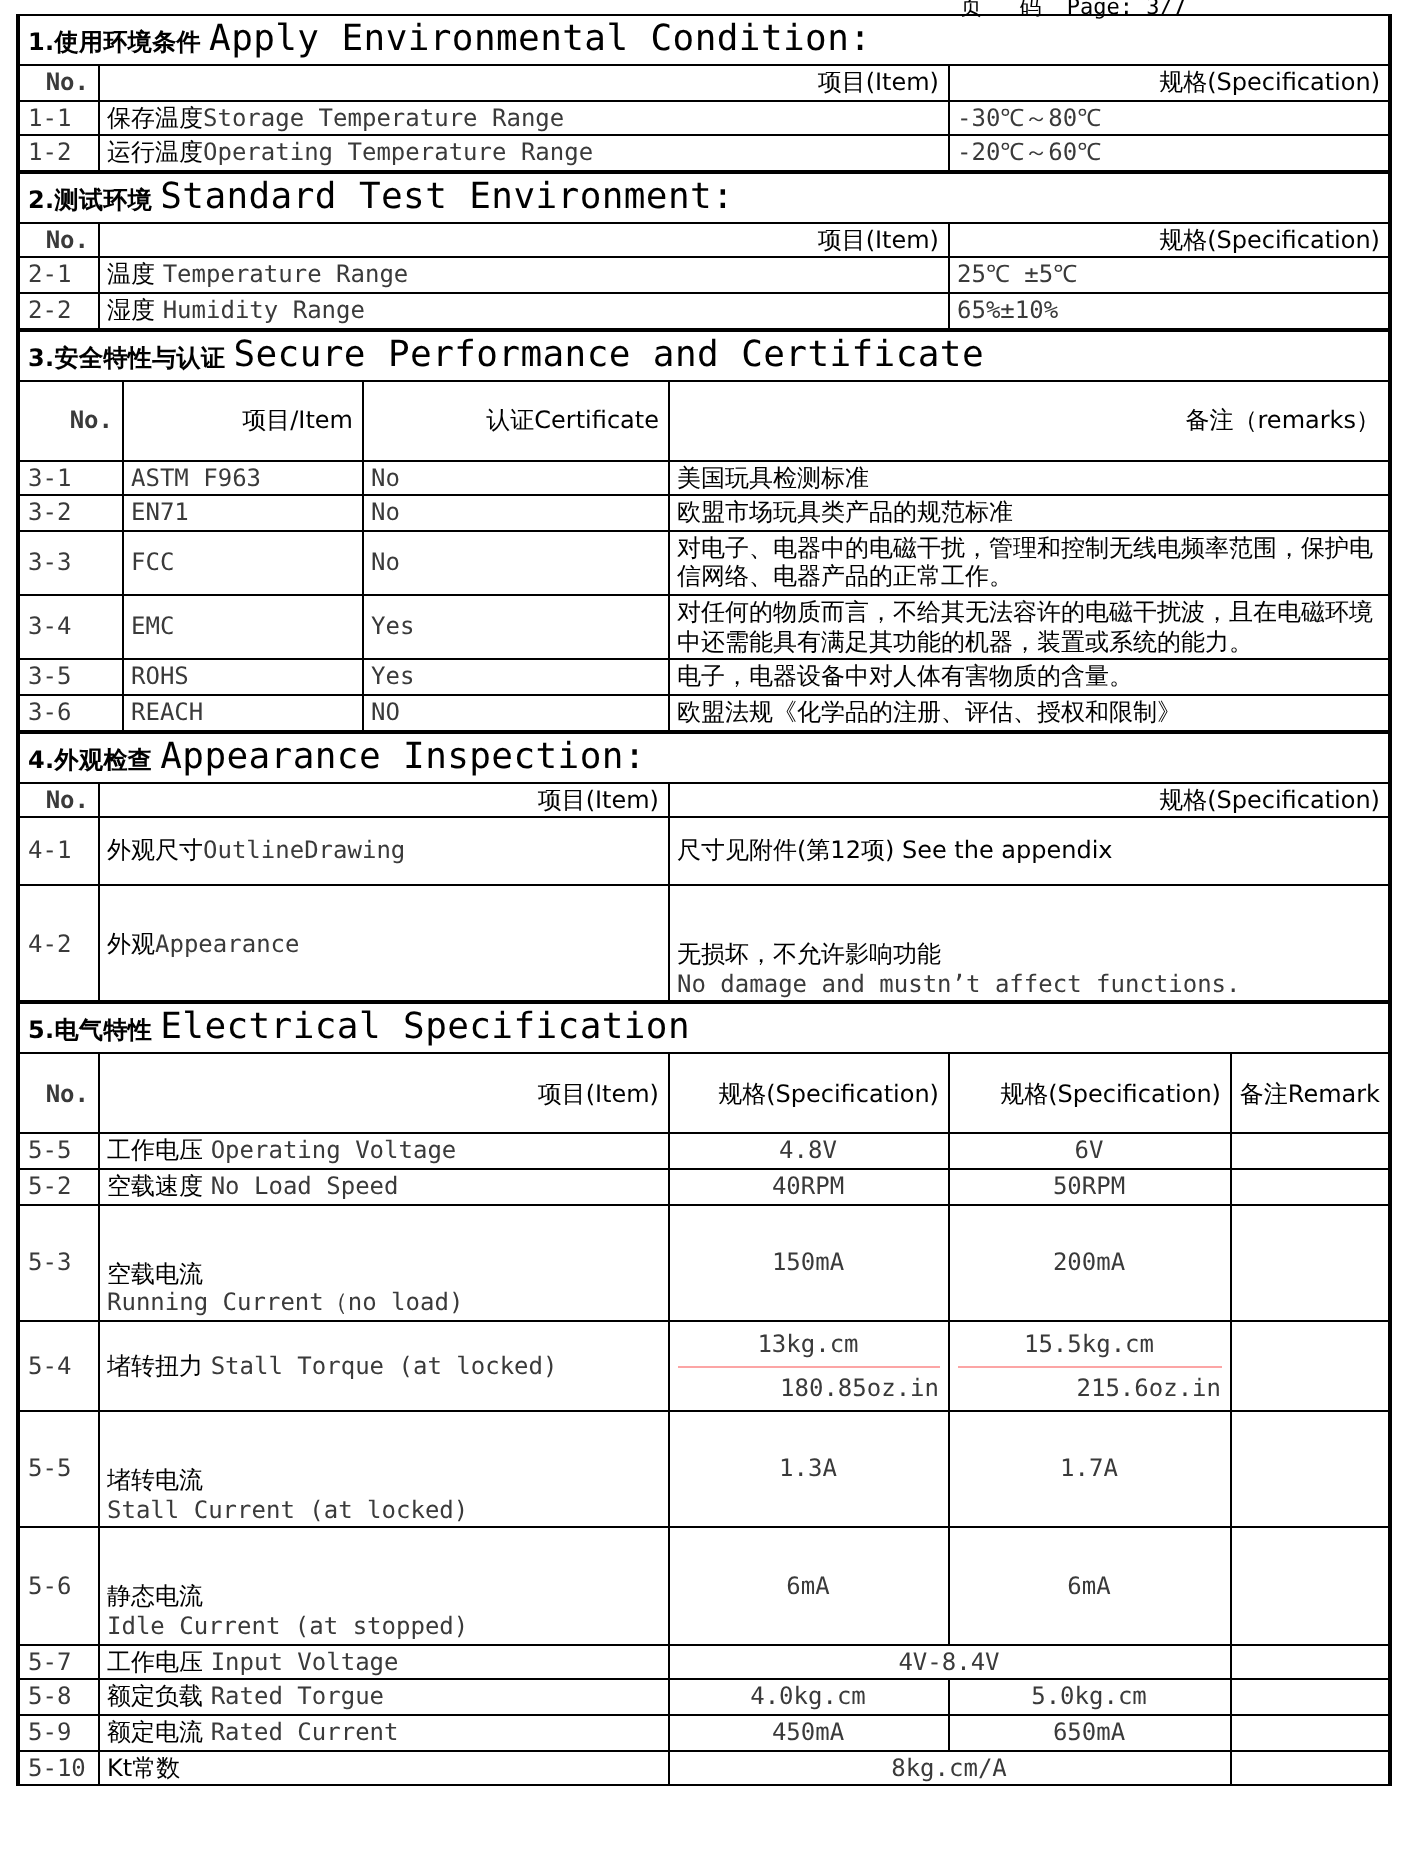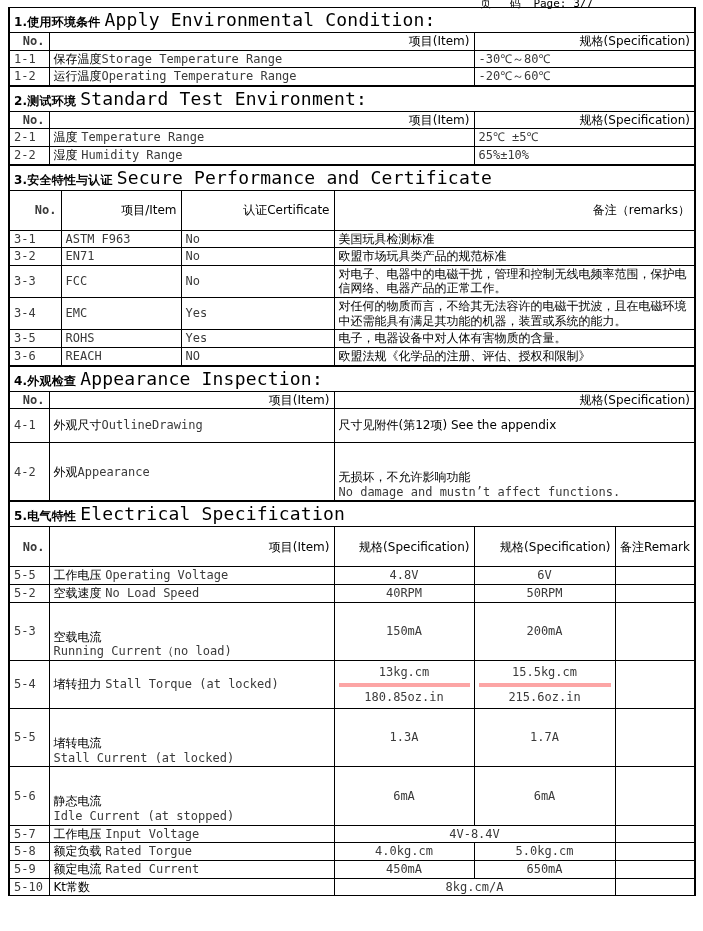--- a/index.html
+++ b/index.html
@@ -72,21 +72,21 @@
   .tall{height:34px;}
   .tall2{height:40px;}
 
   
   td.split{padding:0;}
   td.split .sp{
     display:block;text-align:center;
     font-family:"DejaVu Sans Mono","Liberation Mono",monospace;
     color:#3a3a3a;font-size:12px;padding:3px 0;
   }
-  td.split .sp + .sp{border-top:4px solid #fca5a5;}
+  td.split .sp + .sp{border-top:1px solid #fca5a5;text-align:right;}
 
   .thickbot td{border-bottom:2px solid #000;}
 </style>
 </head>
 <body>
 
 <div class="page">
 
   <div class="page-header">
     <span class="lbl">页    码</span>

